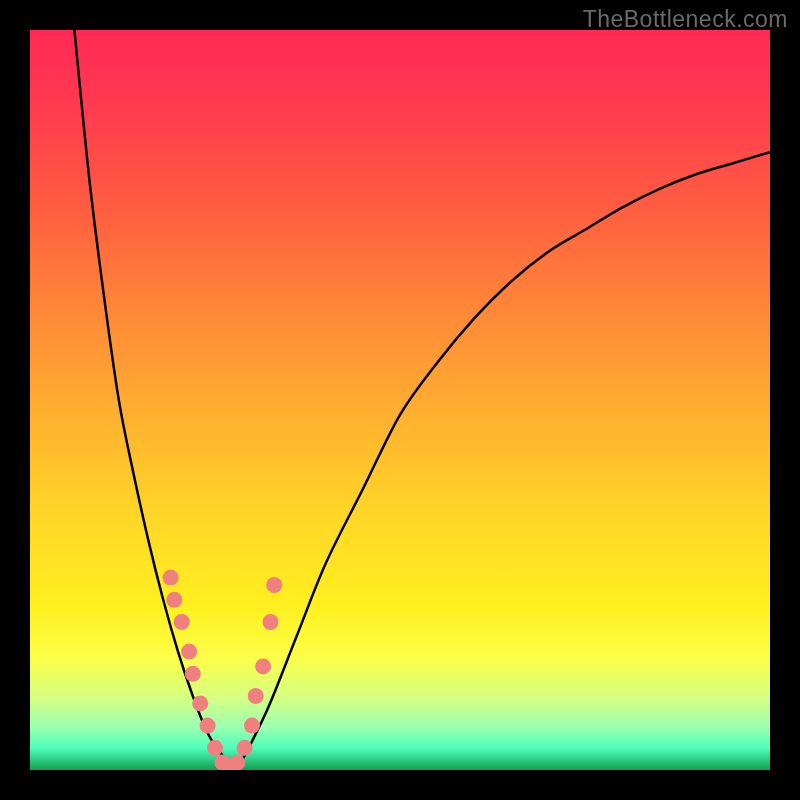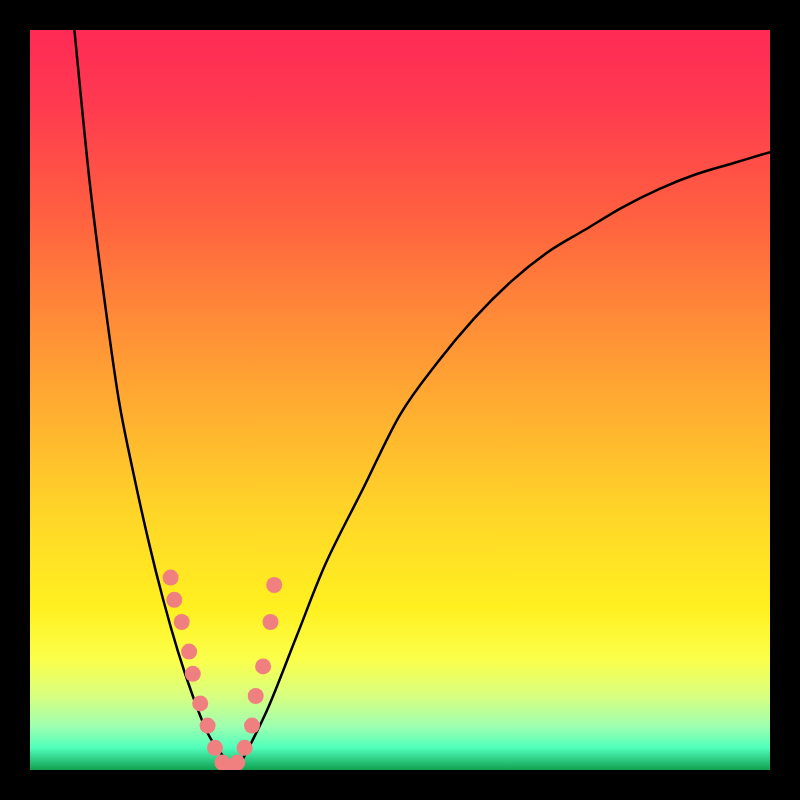--- a/index.html
+++ b/index.html
@@ -88,13 +88,14 @@
           <circle cx="207.20000000000002" cy="732.6" r="8" class="data-point"></circle>
           <circle cx="214.6" cy="717.8" r="8" class="data-point"></circle>
           <circle cx="222" cy="695.6" r="8" class="data-point"></circle>
           <circle cx="225.7" cy="666" r="8" class="data-point"></circle>
           <circle cx="233.1" cy="636.4" r="8" class="data-point"></circle>
           <circle cx="240.5" cy="592" r="8" class="data-point"></circle>
           <circle cx="244.20000000000002" cy="555" r="8" class="data-point"></circle>
         </g>
     </svg>
   </div>
+  <div class="watermark">TheBottleneck.com</div>
 </div>
 
 </body></html>

